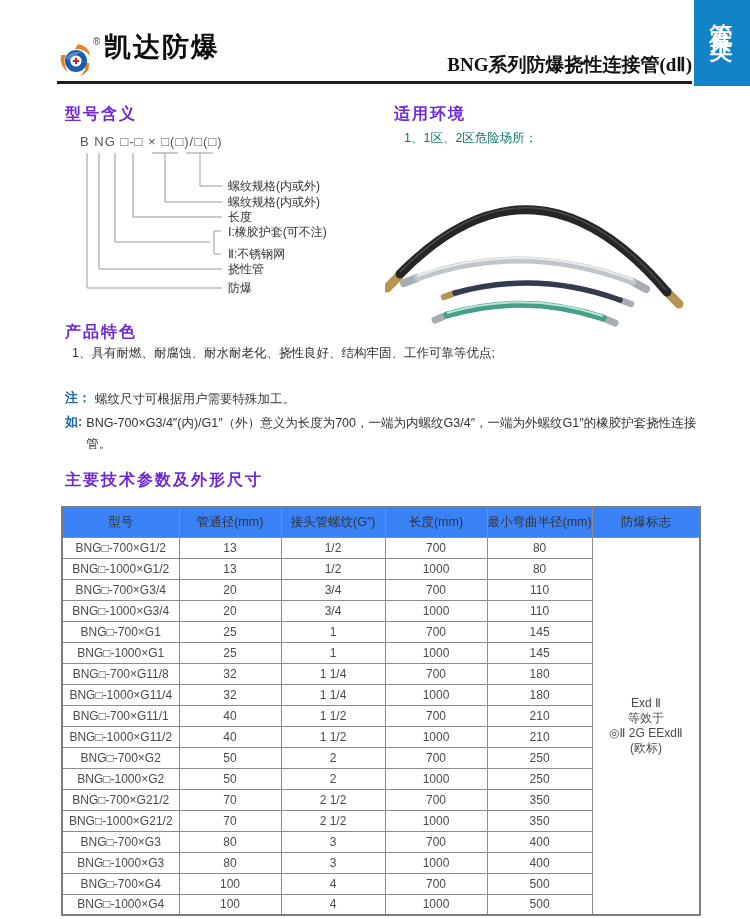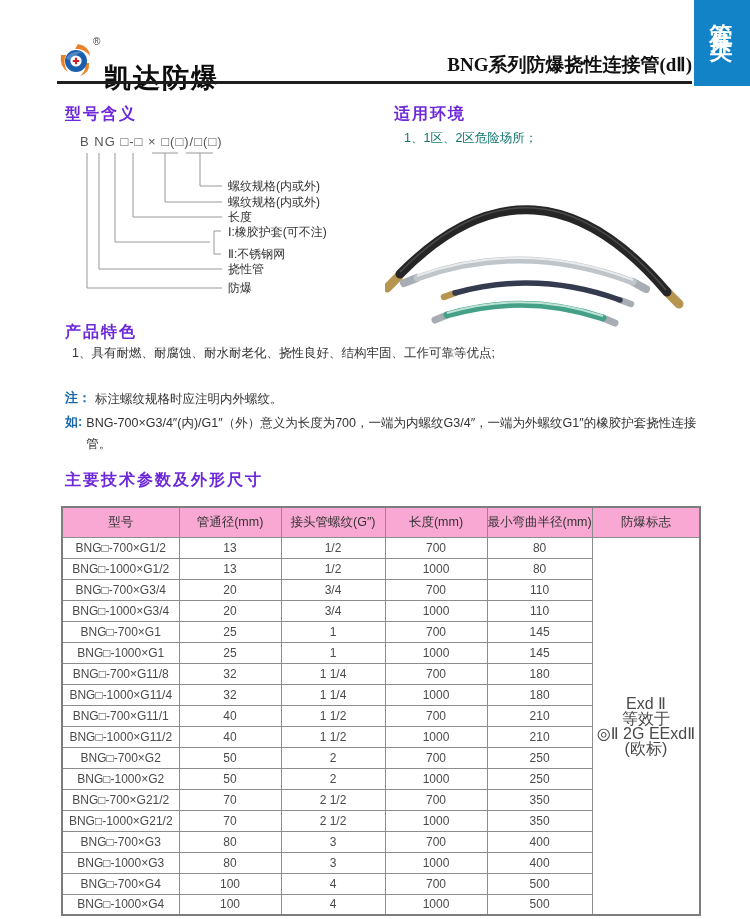--- a/index.html
+++ b/index.html
@@ -11,21 +11,21 @@
   .tab {
     position:absolute; left:694px; top:0; width:56px; height:86px;
     background:#1383c8; display:flex; align-items:flex-start; justify-content:center;
   }
   .tab span {
     writing-mode:vertical-rl; text-orientation:upright;
     color:#ffffff; font-size:23px; font-weight:bold; letter-spacing:7px; margin-top:6px;
   }
   .logo-icon { position:absolute; left:58px; top:42px; }
   .reg-mark { position:absolute; left:93px; top:36px; font-size:10px; color:#444; }
-  .brand { position:absolute; left:104px; top:60px; font-size:27px; font-weight:bold; color:#0d0d0d; letter-spacing:2px; }
+  .brand { position:absolute; left:104px; top:29px; font-size:27px; font-weight:bold; color:#0d0d0d; letter-spacing:2px; }
   .doc-title {
     position:absolute; left:360px; top:52px; width:332px; text-align:right;
     font-family:"Liberation Serif", serif; font-weight:bold; font-size:19px; color:#111;
   }
   .header-rule { position:absolute; left:57px; top:81px; width:635px; height:3px; background:#1e1e1e; }
 
   
   .sec-title { position:absolute; font-size:16px; font-weight:bold; color:#6d28d9; letter-spacing:2px; }
 
   
@@ -47,23 +47,23 @@
 
   
   .specs-table {
     position:absolute; left:61px; top:506px; border-collapse:collapse;
     border:2px solid #7d7d7d; table-layout:fixed;
   }
   .specs-table th, .specs-table td {
     border:1px solid #8c8c8c; text-align:center; vertical-align:middle;
     font-weight:normal; color:#4a4a4a; overflow:hidden; white-space:nowrap;
   }
-  .specs-table th { height:30px; background:#f9a8d4; font-size:12.5px; color:#333; }
+  .specs-table th { height:30px; background:#3b82f6; font-size:12.5px; color:#333; }
   .specs-table td { height:21px; font-size:12px; }
-  .specs-table .mark-cell { font-size:16px; line-height:15px; white-space:normal; }
+  .specs-table .mark-cell { font-size:12px; line-height:15px; white-space:normal; }
 </style>
 </head>
 <body>
 
 <div class="page">
 
   <div class="tab">
     <span>管件类</span>
   </div>
 
@@ -127,21 +127,21 @@
     <path d="M62,123 L50,128" stroke="#a7adb2" stroke-width="7" stroke-linecap="round"></path>
     <path d="M218,126 L230,131" stroke="#a7adb2" stroke-width="7" stroke-linecap="round"></path>
     <path d="M62,123 Q140,100 218,126" stroke="#44a188" stroke-width="7" fill="none" stroke-linecap="round"></path>
     <path d="M62,121 Q140,98 218,124" stroke="#bfe3d6" stroke-width="2" fill="none"></path>
   </svg>
 
   <div class="sec-title" style="left:65px; top:322px;">产品特色</div>
   <div class="feat-item" style="left:72px; top:345px;">1、具有耐燃、耐腐蚀、耐水耐老化、挠性良好、结构牢固、工作可靠等优点;</div>
   <div class="note-row" style="top:389px;">
     <span class="lbl">注：</span>
-    <span class="txt">标注螺纹规格时应注明内外螺纹。</span>
+    <span class="txt">螺纹尺寸可根据用户需要特殊加工。</span>
   </div>
   <div class="note-row" style="top:413px;">
     <span class="lbl">如:</span>
     <span class="txt">BNG-700×G3/4″(内)/G1″（外）意义为长度为700，一端为内螺纹G3/4″，一端为外螺纹G1″的橡胶护套挠性连接管。</span>
   </div>
 
   <div class="sec-title" style="left:65px; top:470px;">主要技术参数及外形尺寸</div>
   <table class="specs-table">
     <colgroup>
       <col style="width:117px">

